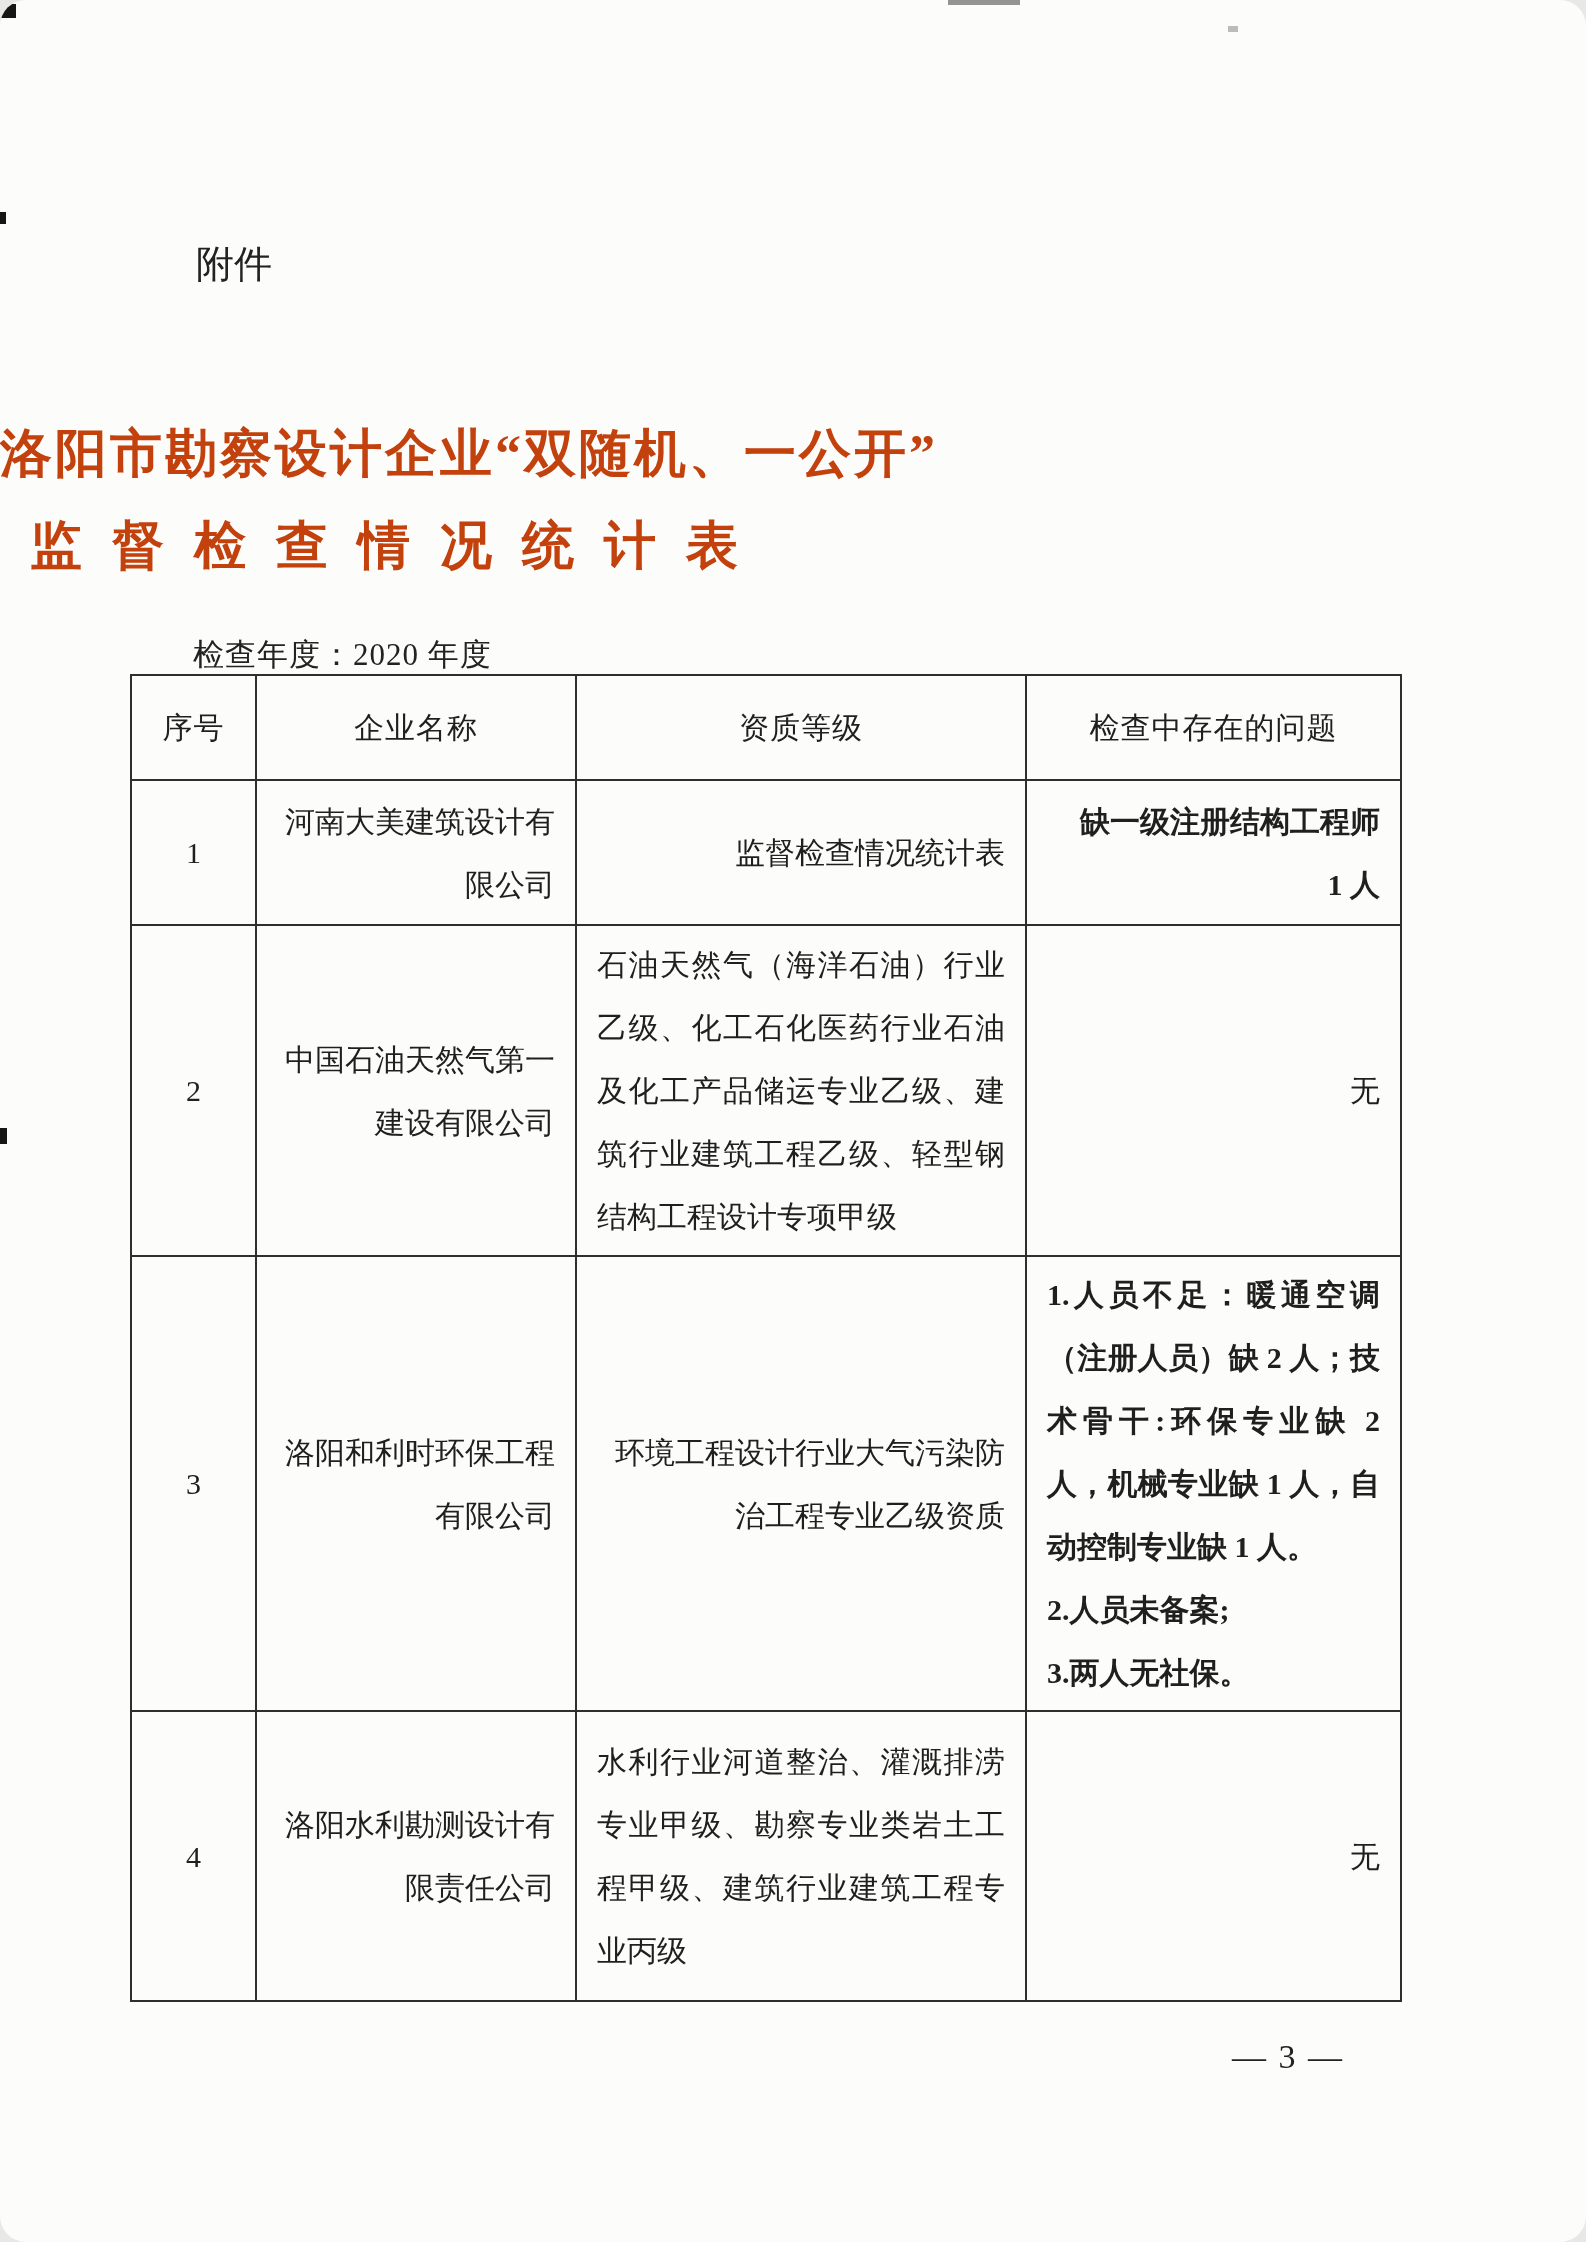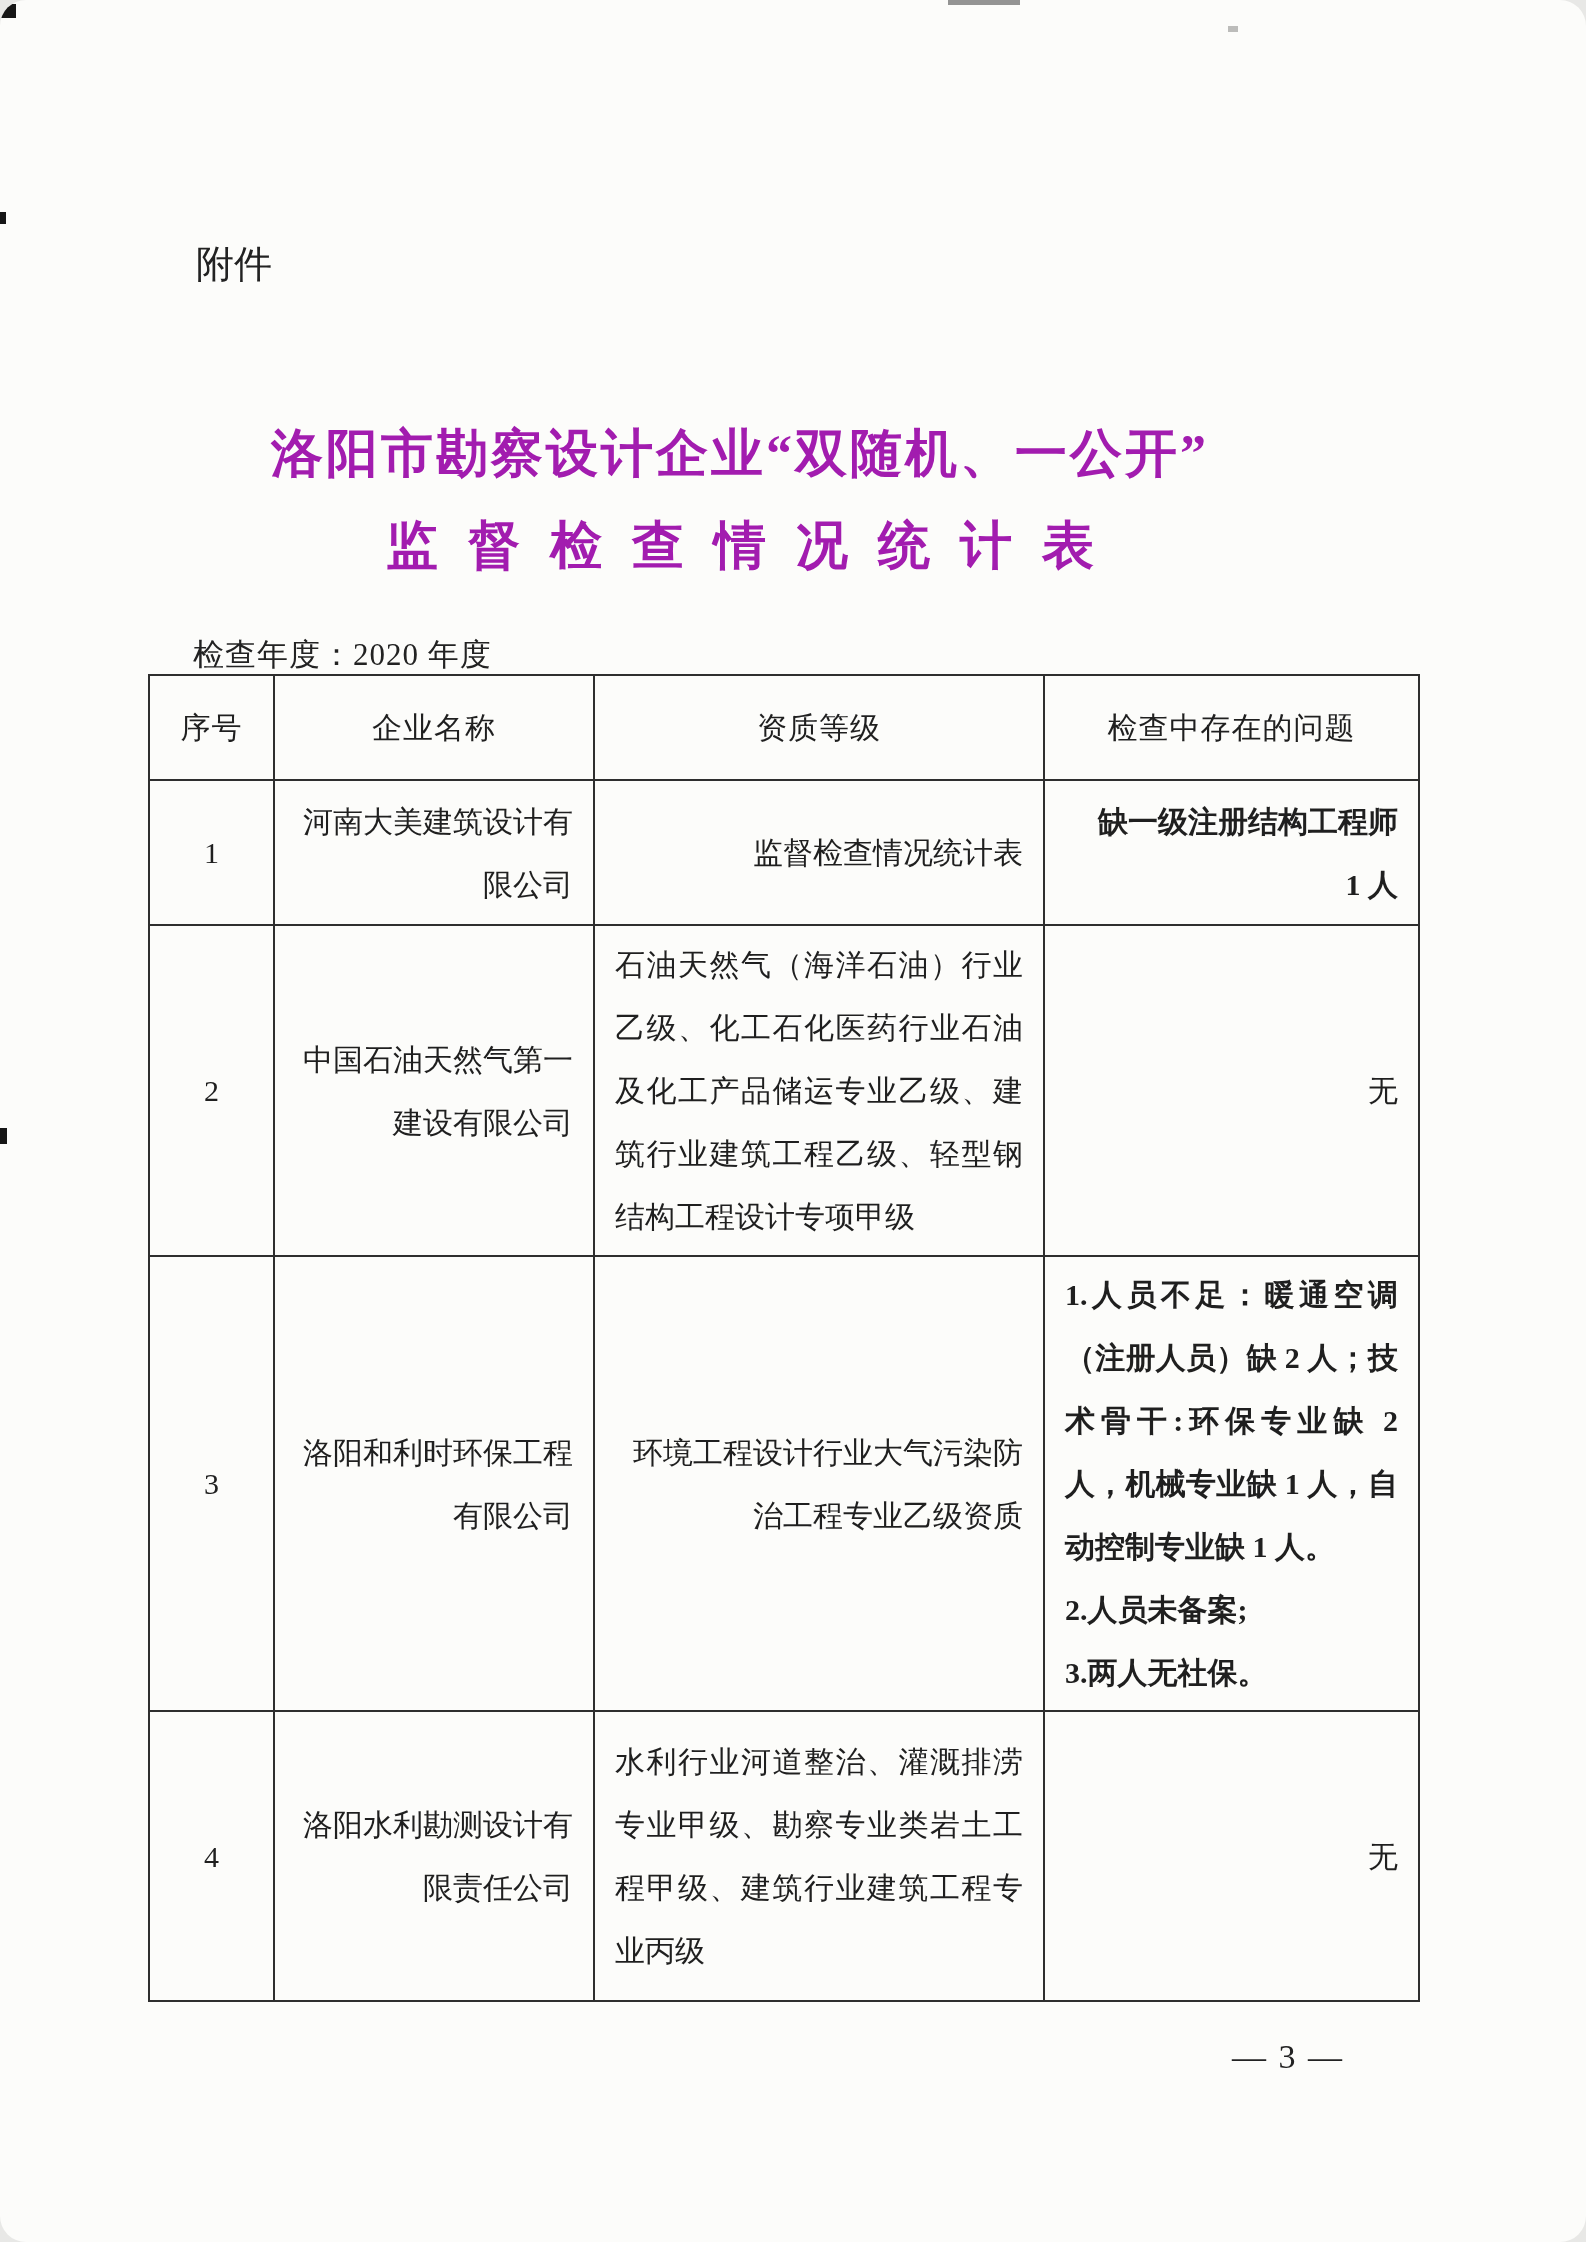--- a/index.html
+++ b/index.html
@@ -18,34 +18,33 @@
   .speck.faint{opacity:.45;}
   .speck.fainter{opacity:.28;}
 
   .attachment{
     position:absolute;left:196px;top:242px;
     font-family:"Liberation Sans","DejaVu Sans",sans-serif;
     font-size:38px;line-height:1.2;color:#222;
   }
   .title-block{
     position:absolute;left:0;top:408px;width:1480px;
-    text-align:center;
     font-weight:bold;
-    color:#a21caf;
+    color:#c2410c;
   }
   .title-line1{font-size:52px;line-height:92px;letter-spacing:3px;}
   .title-line2{font-size:52px;line-height:92px;letter-spacing:30px;padding-left:30px;}
 
   .year-line{
     position:absolute;left:193px;top:634px;
     font-size:31px;letter-spacing:1px;color:#222;text-align:right;
   }
 
   table.report{
-    position:absolute;left:148px;top:674px;
+    position:absolute;left:130px;top:674px;
     width:1270px;
     border-collapse:collapse;
     table-layout:fixed;
   }
   table.report col.c1{width:125px;}
   table.report col.c2{width:320px;}
   table.report col.c3{width:450px;}
   table.report col.c4{width:375px;}
   table.report th, table.report td{
     border:2px solid #2e2e2e;

